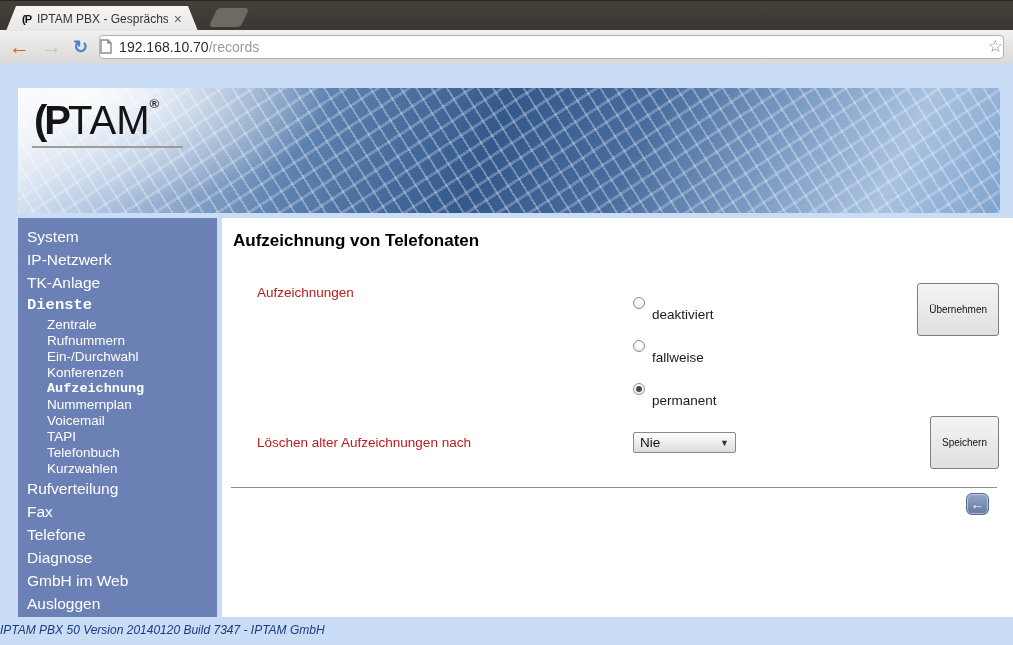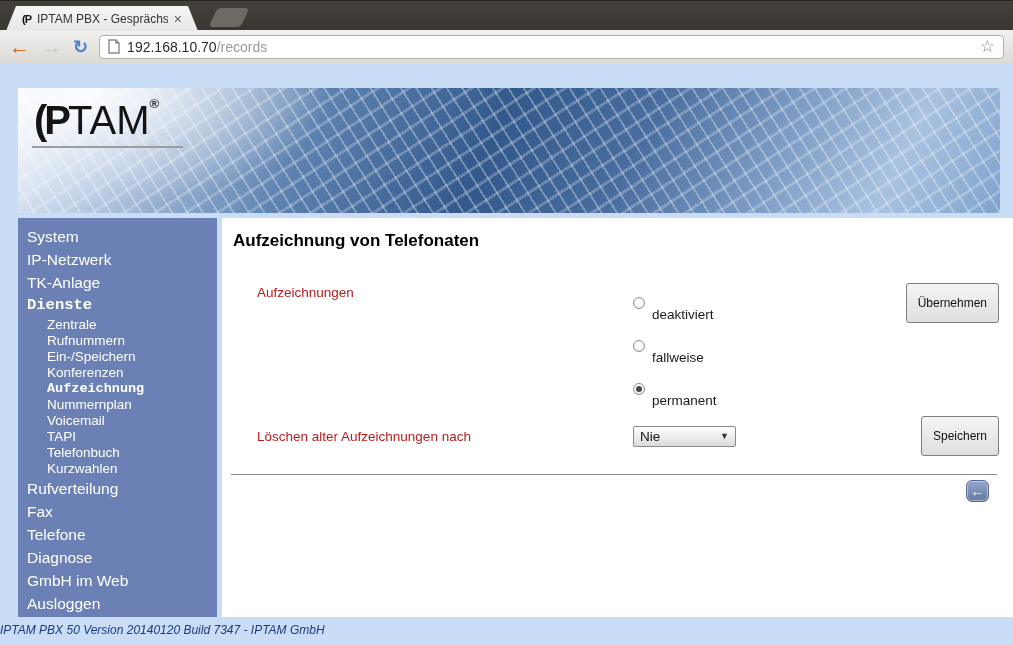--- a/index.html
+++ b/index.html
@@ -32,21 +32,21 @@
   .toolbar {
     height:33px; background:linear-gradient(#f1f0ee,#dcdad7);
     display:flex; align-items:center; padding:0 9px; gap:11px;
   }
   .nav-arrow { font-size:21px; font-weight:bold; line-height:1; cursor:pointer; }
   .back-arrow { color:#d4691f; }
   .fwd-arrow { color:#c9c6c2; }
   .reload-icon { font-size:18px; font-weight:bold; color:#4d82c9; cursor:pointer; }
   .urlbar {
     flex:1; height:24px; background:#fff; border:1px solid #b3b0ac;
-    border-radius:4px; display:flex; align-items:center; padding:0 8px; gap:7px;
+    border-radius:4px; display:flex; align-items:center; padding:0 0; gap:7px;
   }
   .url-text { font-size:14px; }
   .url-host { color:#2b2b2b; }
   .url-path { color:#9a9a9a; }
   .url-spacer { flex:1; }
   .star-icon { font-size:17px; color:#8f8b86; line-height:1; cursor:pointer; }
   .doc-icon { flex:0 0 auto; }
 
   
   .page { height:582px; padding-top:25px; }
@@ -100,24 +100,24 @@
   }
   .radio.checked::after {
     content:""; display:block; width:6px; height:6px; margin:2px;
     border-radius:50%; background:#474747;
   }
   .radio-label { font-size:13.5px; color:#1a1a1a;margin-top:24px; }
 
   .push-right { margin-left:auto; }
   .btn {
     font-family:"Liberation Sans", sans-serif;
-    font-size:12px; color:#111;
+    font-size:10px; color:#111;
     background:linear-gradient(#f4f4f4,#dfdfdf);
     border:1px solid #7e7e7e; border-radius:3px;
-    padding:12px 11px; cursor:pointer;
+    padding:20px 11px; cursor:pointer;
   }
 
   .select-box {
     width:103px; height:21px; display:flex; align-items:center; justify-content:space-between;
     background:linear-gradient(#fefefe,#dcdcdc);
     border:1px solid #8a8a8a; border-radius:2px;
     padding:8px 6px; cursor:pointer;
   }
   .select-value { font-size:13.5px; color:#111; }
   .select-arrow { font-size:9px; color:#333; }
@@ -172,21 +172,21 @@
   </div>
 
   <div class="mainrow">
     <nav class="sidebar">
       <div class="nav-item lvl1">System</div>
       <div class="nav-item lvl1">IP-Netzwerk</div>
       <div class="nav-item lvl1">TK-Anlage</div>
       <div class="nav-item lvl1 bold">Dienste</div>
       <div class="nav-item lvl2">Zentrale</div>
       <div class="nav-item lvl2">Rufnummern</div>
-      <div class="nav-item lvl2">Ein-/Speichern</div>
+      <div class="nav-item lvl2">Ein-/Durchwahl</div>
       <div class="nav-item lvl2">Konferenzen</div>
       <div class="nav-item lvl2 bold">Aufzeichnung</div>
       <div class="nav-item lvl2">Nummernplan</div>
       <div class="nav-item lvl2">Voicemail</div>
       <div class="nav-item lvl2">TAPI</div>
       <div class="nav-item lvl2">Telefonbuch</div>
       <div class="nav-item lvl2">Kurzwahlen</div>
       <div class="nav-item lvl1">Rufverteilung</div>
       <div class="nav-item lvl1">Fax</div>
       <div class="nav-item lvl1">Telefone</div>

